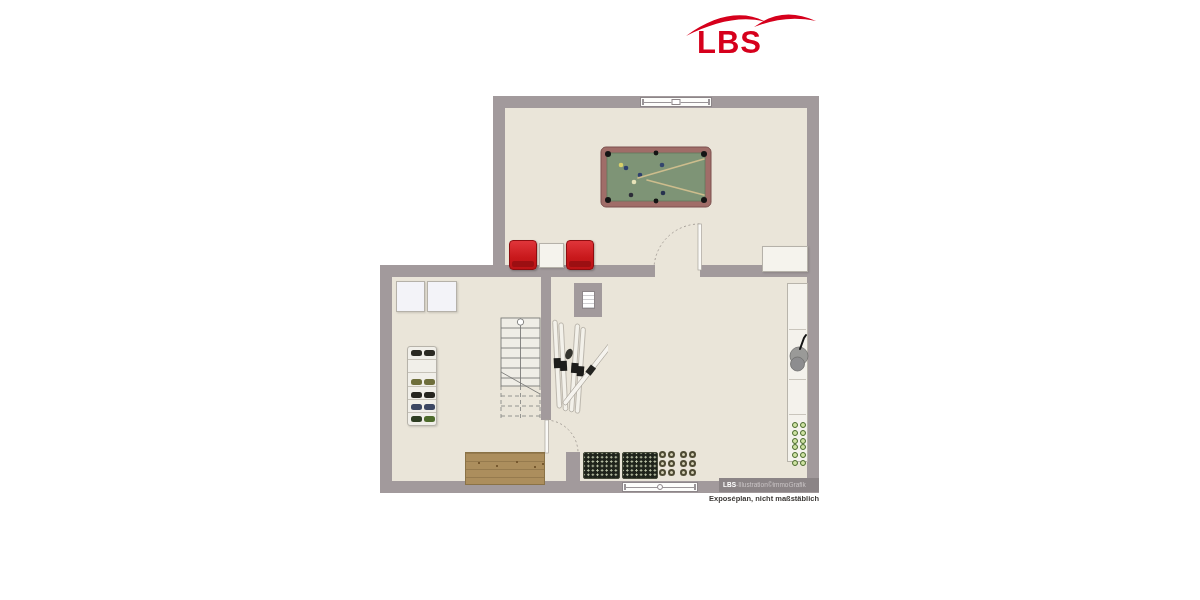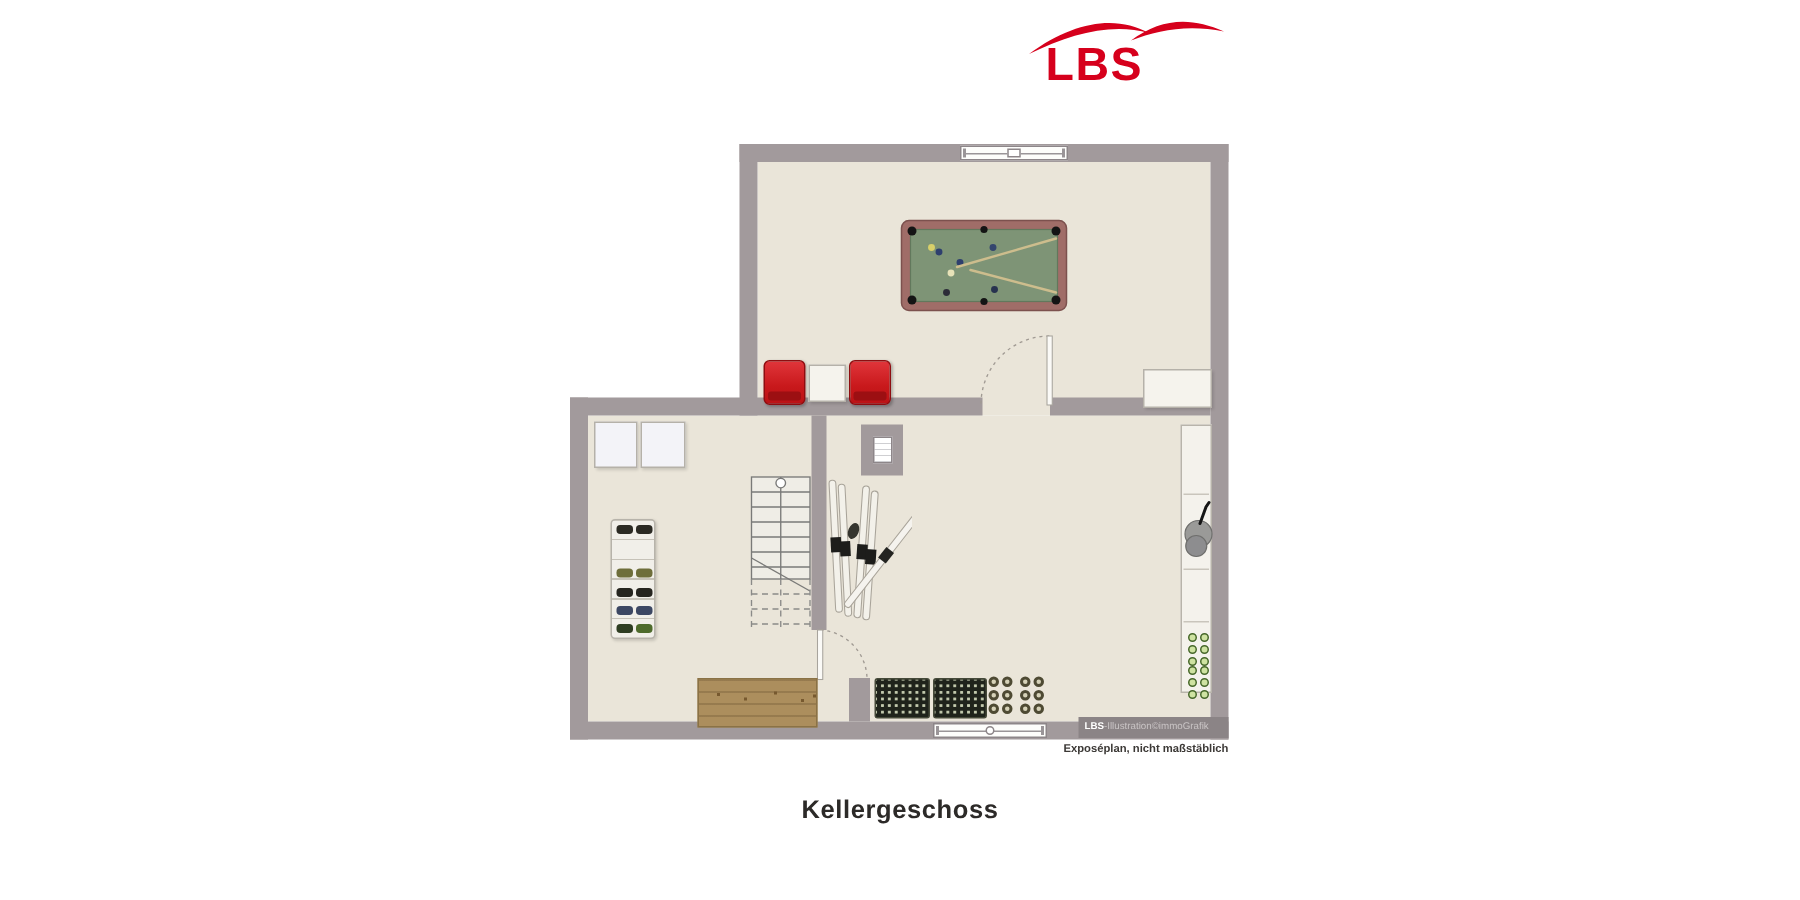--- a/index.html
+++ b/index.html
@@ -238,15 +238,14 @@
       <span></span>
       <span></span>
       <span></span>
   </div>
 
   <div class="abs credit-bar" style="left:719px;top:478px;width:100px;height:14px;">
     <b>LBS</b><span>-Illustration©immoGrafik</span>
   </div>
   <div class="abs credit-note" style="left:650px;top:494px;width:169px;">Exposéplan, nicht maßstäblich</div>
 
-  <div class="abs plan-title" style="top:530px;">Kellergeschoss</div>
 
 </div>
 
 </body></html>

